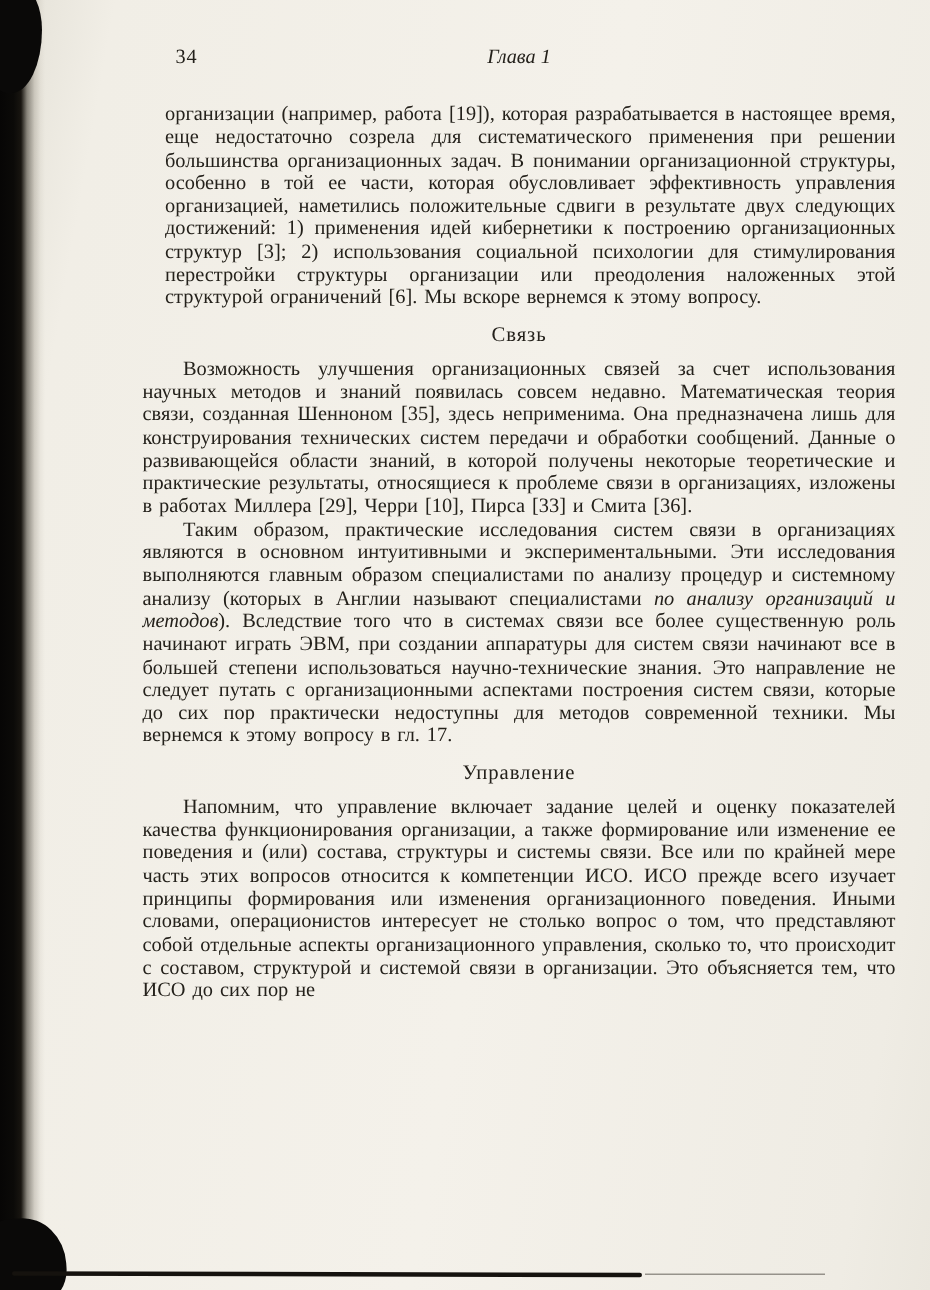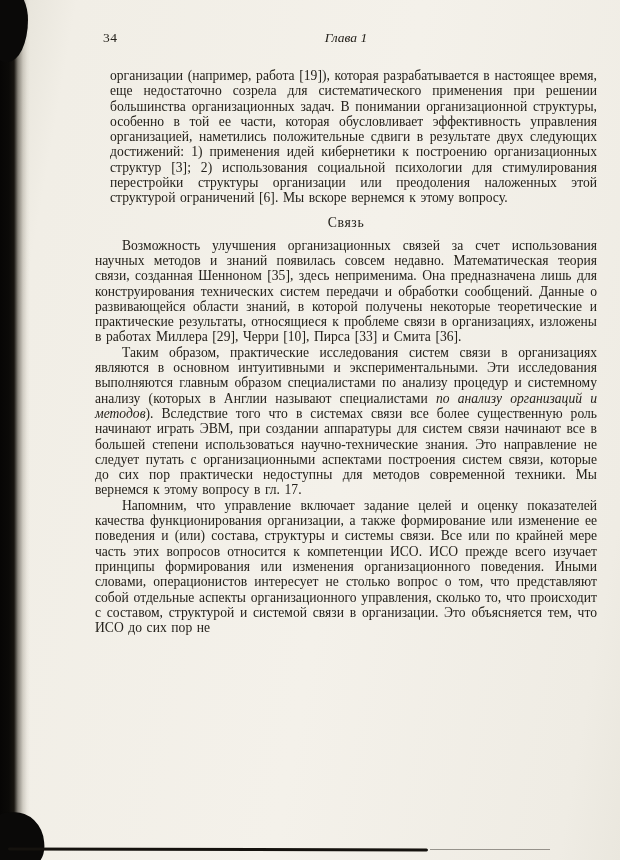--- a/index.html
+++ b/index.html
@@ -44,21 +44,21 @@
   }
   .content {
     position: absolute; left: 95px; top: 30px; width: 502px;
     color: #24211b;
   }
   .header {
     position: relative; height: 18px; margin-bottom: 20px;
     font-size: 13.5px;
   }
   .pagenum {
-    position: absolute; left: 8px; top: 0;
+    position: absolute; left: 22px; top: 0;
     letter-spacing: 0.5px;
   }
   .chapter {
     position: absolute; left: 0; right: 0; top: 0;
     text-align: center; font-style: italic;
   }
   .para {
     margin: 0;
     font-size: 13.6px;
     line-height: 15.3px;
@@ -98,17 +98,18 @@
     </div>
 
     <p class="para noindent">организации (например, работа [19]), которая разрабатывается в настоящее время, еще недостаточно созрела для систематического применения при решении большинства организационных задач. В понимании организационной структуры, особенно в той ее части, которая обусловливает эффективность управления организацией, наметились положительные сдвиги в результате двух следующих достижений: 1) применения идей кибернетики к построению организационных структур [3]; 2) использования социальной психологии для стимулирования перестройки структуры организации или преодоления наложенных этой структурой ограничений [6]. Мы вскоре вернемся к этому вопросу.</p>
 
     <h3 class="subhead">Связь</h3>
 
     <p class="para">Возможность улучшения организационных связей за счет использования научных методов и знаний появилась совсем недавно. Математическая теория связи, созданная Шенноном [35], здесь неприменима. Она предназначена лишь для конструирования технических систем передачи и обработки сообщений. Данные о развивающейся области знаний, в которой получены некоторые теоретические и практические результаты, относящиеся к проблеме связи в организациях, изложены в работах Миллера [29], Черри [10], Пирса [33] и Смита [36].</p>
 
     <p class="para"><span>Таким образом, практические исследования систем связи в организациях являются в основном интуитивными и экспериментальными. Эти исследования выполняются главным образом специалистами по анализу процедур и системному анализу (которых в Англии называют специалистами </span><span class="it">по анализу организаций и методов</span><span>). Вследствие того что в системах связи все более существенную роль начинают играть ЭВМ, при создании аппаратуры для систем связи начинают все в большей степени использоваться научно-технические знания. Это направление не следует путать с организационными аспектами построения систем связи, которые до сих пор практически недоступны для методов современной техники. Мы вернемся к этому вопросу в гл. 17.</span></p>
 
+    <h3 class="subhead">Управление</h3>
 
     <p class="para">Напомним, что управление включает задание целей и оценку показателей качества функционирования организации, а также формирование или изменение ее поведения и (или) состава, структуры и системы связи. Все или по крайней мере часть этих вопросов относится к компетенции ИСО. ИСО прежде всего изучает принципы формирования или изменения организационного поведения. Иными словами, операционистов интересует не столько вопрос о том, что представляют собой отдельные аспекты организационного управления, сколько то, что происходит с составом, структурой и системой связи в организации. Это объясняется тем, что ИСО до сих пор не</p>
 
   </div>
 </div>
 
 </body></html>

